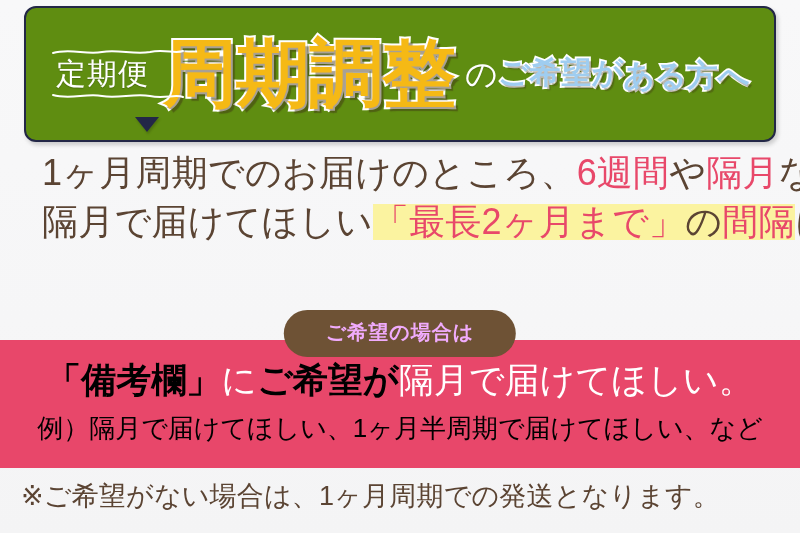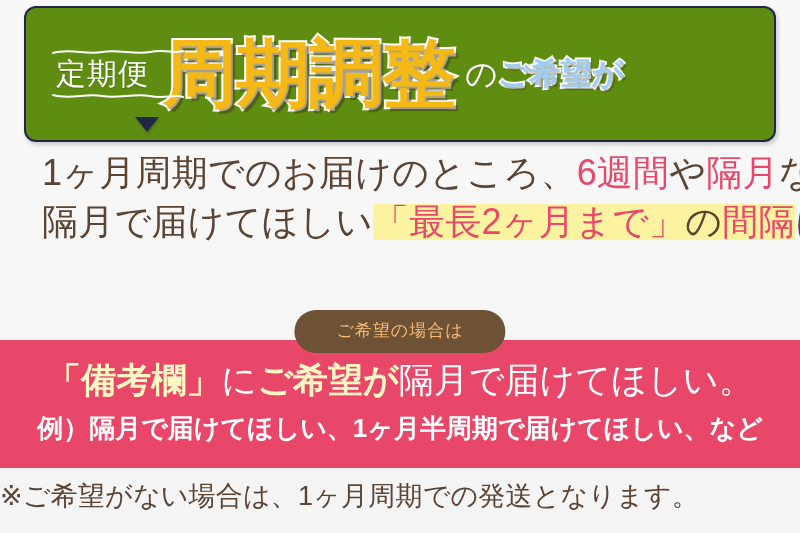--- a/index.html
+++ b/index.html
@@ -158,23 +158,23 @@
     margin-top: 28px;
   }
 
   
   .pill {
     position: absolute;
     left: 50%;
     transform: translateX(-50%);
     top: 310px;
     background: #6e5235;
-    color: #fdba74;
-    font-size: 17px;
-    font-weight: 400;
+    color: #f0abfc;
+    font-size: 20px;
+    font-weight: 700;
     letter-spacing: 1px;
     padding: 9px 42px 11px 42px;
     border-radius: 26px;
     z-index: 3;
     white-space: nowrap;
   }
 
   
   .pink-band {
     position: absolute;
@@ -189,44 +189,45 @@
   .band-main {
     margin-top: 20px;
     font-size: 35px;
     font-weight: 400;
     color: #ffffff;
     letter-spacing: 0px;
     line-height: 1.15;
     white-space: nowrap;
   }
   .band-main .y {
-    color: #fef9c3;
+    color: #000000;
     font-weight: 700;
     font-family: Liberation Mono, monospace;
   }
   .band-sub {
     margin-top: 8px;
     font-size: 26px;
-    color: #ffffff;
-    font-weight: 700;
+    color: #000000;
+    font-weight: 400;
     letter-spacing: 0px;
     white-space: nowrap;
   }
 
   
   .footer-note {
     position: absolute;
     left: 0;
     top: 478px;
     width: 632px;
     text-align: center;
     color: #5b4433;
     font-size: 27px;
     letter-spacing: 0.2px;
     white-space: nowrap;
+    padding-left: 21px;
   }
 </style>
 </head>
 <body>
 
 <div id="page">
 
   <div class="banner-wrap">
     <div class="banner">
       <div class="banner-inner">
@@ -239,20 +240,21 @@
           <svg class="wave bottom" viewBox="0 0 132 8" preserveAspectRatio="none">
             <path d="M1,3 C18,8 34,1 50,4 C66,7 82,1 98,4 C112,7 124,2 131,5" fill="none" stroke="#ffffff" stroke-width="2" stroke-linecap="round"></path>
           </svg>
         </div>
 
         <div class="main-word">周期調整</div>
         <div class="no-char">の</div>
 
         <div class="wish-block">
           <div class="wish-line">ご希望が</div>
+          <div class="wish-line">ある方へ</div>
         </div>
 
       </div>
     </div>
     <div class="banner-tail"></div>
   </div>
 
   <div class="body-para">
     <span class="ln"><span>1ヶ月周期でのお届けのところ、</span><span class="pink">6週間</span><span>や</span><span class="pink">隔月</span><span>など</span></span>
     <span class="ln"><span>隔月で届けてほしい</span><span class="hl pink">「最長2ヶ月まで」</span><span class="hl">の</span><span class="hl pink">間隔</span><span>に</span></span>

